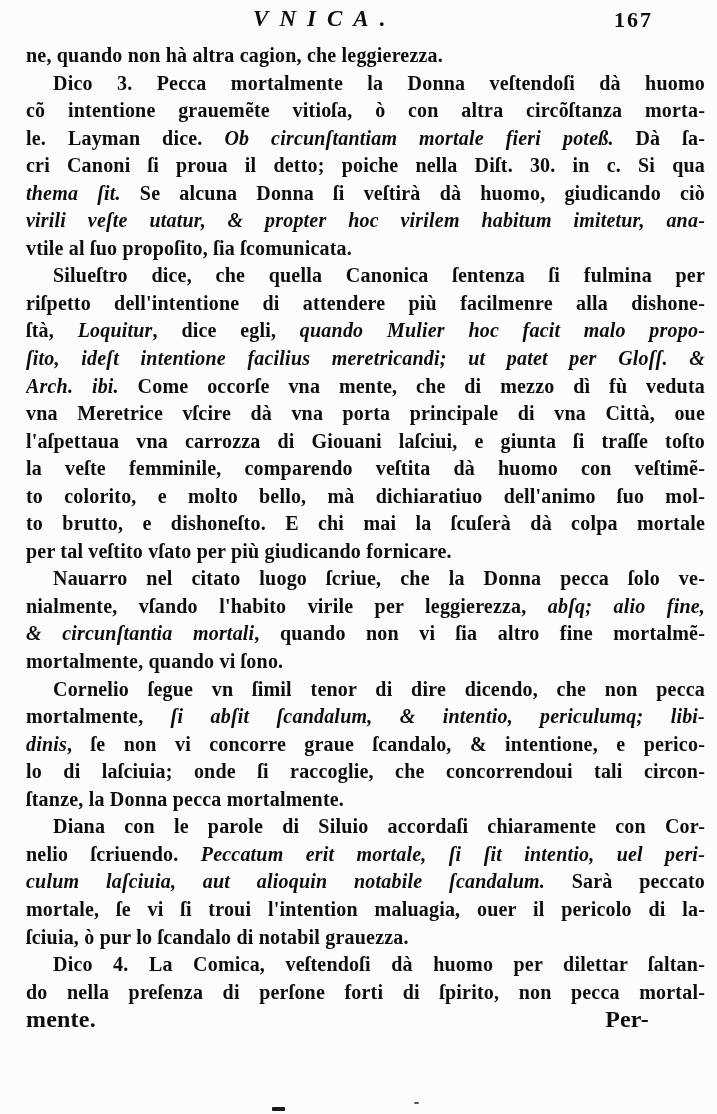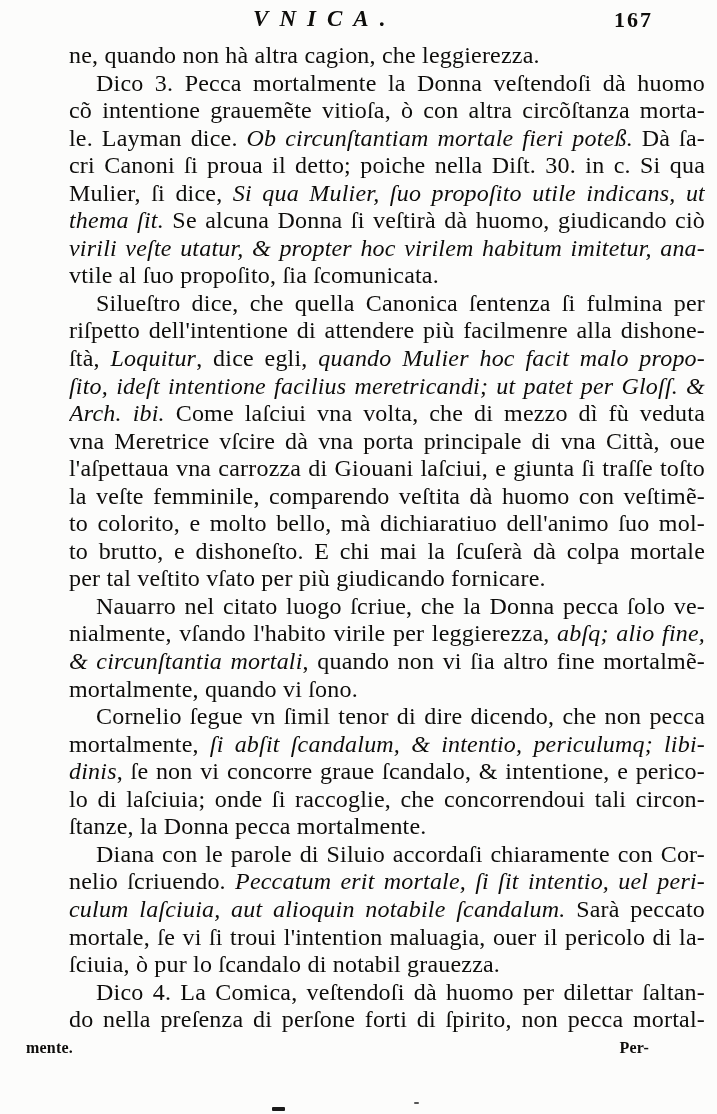--- a/index.html
+++ b/index.html
@@ -19,32 +19,31 @@
     font-style:italic; font-weight:700;
     font-size:23px; letter-spacing:11px;
     white-space:nowrap;
   }
   .page-number {
     position:absolute; right:52px; top:1px;
     font-size:22px; font-weight:700; letter-spacing:2px;
   }
   .text-block { margin-top:2px; }
   .line {
-    font-size:24px; font-weight:400;
+    font-size:20px; font-weight:700;
     line-height:27.55px;
     letter-spacing:0.2px;
     overflow:hidden;
-    margin-left:43px;
   }
   .line.just { text-align:justify; text-align-last:justify; }
   .line.indent { text-indent:27px; }
   .it { font-style:italic; }
   .last-line {
     display:flex; justify-content:space-between;
-    font-size:16px; font-weight:700; line-height:27.55px;
+    font-size:24px; font-weight:700; line-height:27.55px;
     letter-spacing:0.2px;
     padding-right:56px;
   }
   .speck { position:absolute; background:#1a1a1a; border-radius:1px; }
   .speck-1 { left:272px; top:1107px; width:13px; height:4px; }
   .speck-2 { left:414px; top:1102px; width:5px; height:2px; background:#555; }
 </style>
 </head>
 <body>
 
@@ -52,29 +51,28 @@
   <div class="header">
     <div class="running-title">VNICA.</div>
     <div class="page-number">167</div>
   </div>
   <div class="text-block" id="text-block">
       <div class="line"><span class="ro">ne, quando non hà altra cagion, che leggierezza.</span></div>
       <div class="line indent just"><span class="ro">Dico 3. Pecca mortalmente la Donna veſtendoſi dà huomo</span></div>
       <div class="line just"><span class="ro">cõ intentione grauemẽte vitioſa, ò con altra circõſtanza morta-</span></div>
       <div class="line just"><span class="ro">le. Layman dice. </span><span class="it">Ob circunſtantiam mortale fieri poteß. </span><span class="ro">Dà ſa-</span></div>
       <div class="line just"><span class="ro">cri Canoni ſi proua il detto; poiche nella Diſt. 30. in c. Si qua</span></div>
-      <div class="line just"><span class="ro">Mulier, ſi dice, </span><span class="it">Si qua Mulier, ſuo propoſito utile indicans, ut</span></div>
       <div class="line just"><span class="it">thema ſit. </span><span class="ro">Se alcuna Donna ſi veſtirà dà huomo, giudicando ciò</span></div>
       <div class="line just"><span class="it">virili veſte utatur, &amp; propter hoc virilem habitum imitetur, ana-</span></div>
       <div class="line"><span class="ro">vtile al ſuo propoſito, ſia ſcomunicata.</span></div>
       <div class="line indent just"><span class="ro">Silueſtro dice, che quella Canonica ſentenza ſi fulmina per</span></div>
       <div class="line just"><span class="ro">riſpetto dell'intentione di attendere più facilmenre alla dishone-</span></div>
       <div class="line just"><span class="ro">ſtà, </span><span class="it">Loquitur</span><span class="ro">, dice egli, </span><span class="it">quando Mulier hoc facit malo propo-</span></div>
       <div class="line just"><span class="it">ſito, ideſt intentione facilius meretricandi; ut patet per Gloſſ. &amp;</span></div>
-      <div class="line just"><span class="it">Arch. ibi. </span><span class="ro">Come laſciui vna volta, che di mezzo dì fù veduta</span></div>
+      <div class="line just"><span class="it">Arch. ibi. </span><span class="ro">Come occorſe vna mente, che di mezzo dì fù veduta</span></div>
       <div class="line just"><span class="ro">vna Meretrice vſcire dà vna porta principale di vna Città, oue</span></div>
       <div class="line just"><span class="ro">l'aſpettaua vna carrozza di Giouani laſciui, e giunta ſi traſſe toſto</span></div>
       <div class="line just"><span class="ro">la veſte femminile, comparendo veſtita dà huomo con veſtimẽ-</span></div>
       <div class="line just"><span class="ro">to colorito, e molto bello, mà dichiaratiuo dell'animo ſuo mol-</span></div>
       <div class="line just"><span class="ro">to brutto, e dishoneſto. E chi mai la ſcuſerà dà colpa mortale</span></div>
       <div class="line"><span class="ro">per tal veſtito vſato per più giudicando fornicare.</span></div>
       <div class="line indent just"><span class="ro">Nauarro nel citato luogo ſcriue, che la Donna pecca ſolo ve-</span></div>
       <div class="line just"><span class="ro">nialmente, vſando l'habito virile per leggierezza, </span><span class="it">abſq; alio fine,</span></div>
       <div class="line just"><span class="it">&amp; circunſtantia mortali</span><span class="ro">, quando non vi ſia altro fine mortalmẽ-</span></div>
       <div class="line"><span class="ro">mortalmente, quando vi ſono.</span></div>

